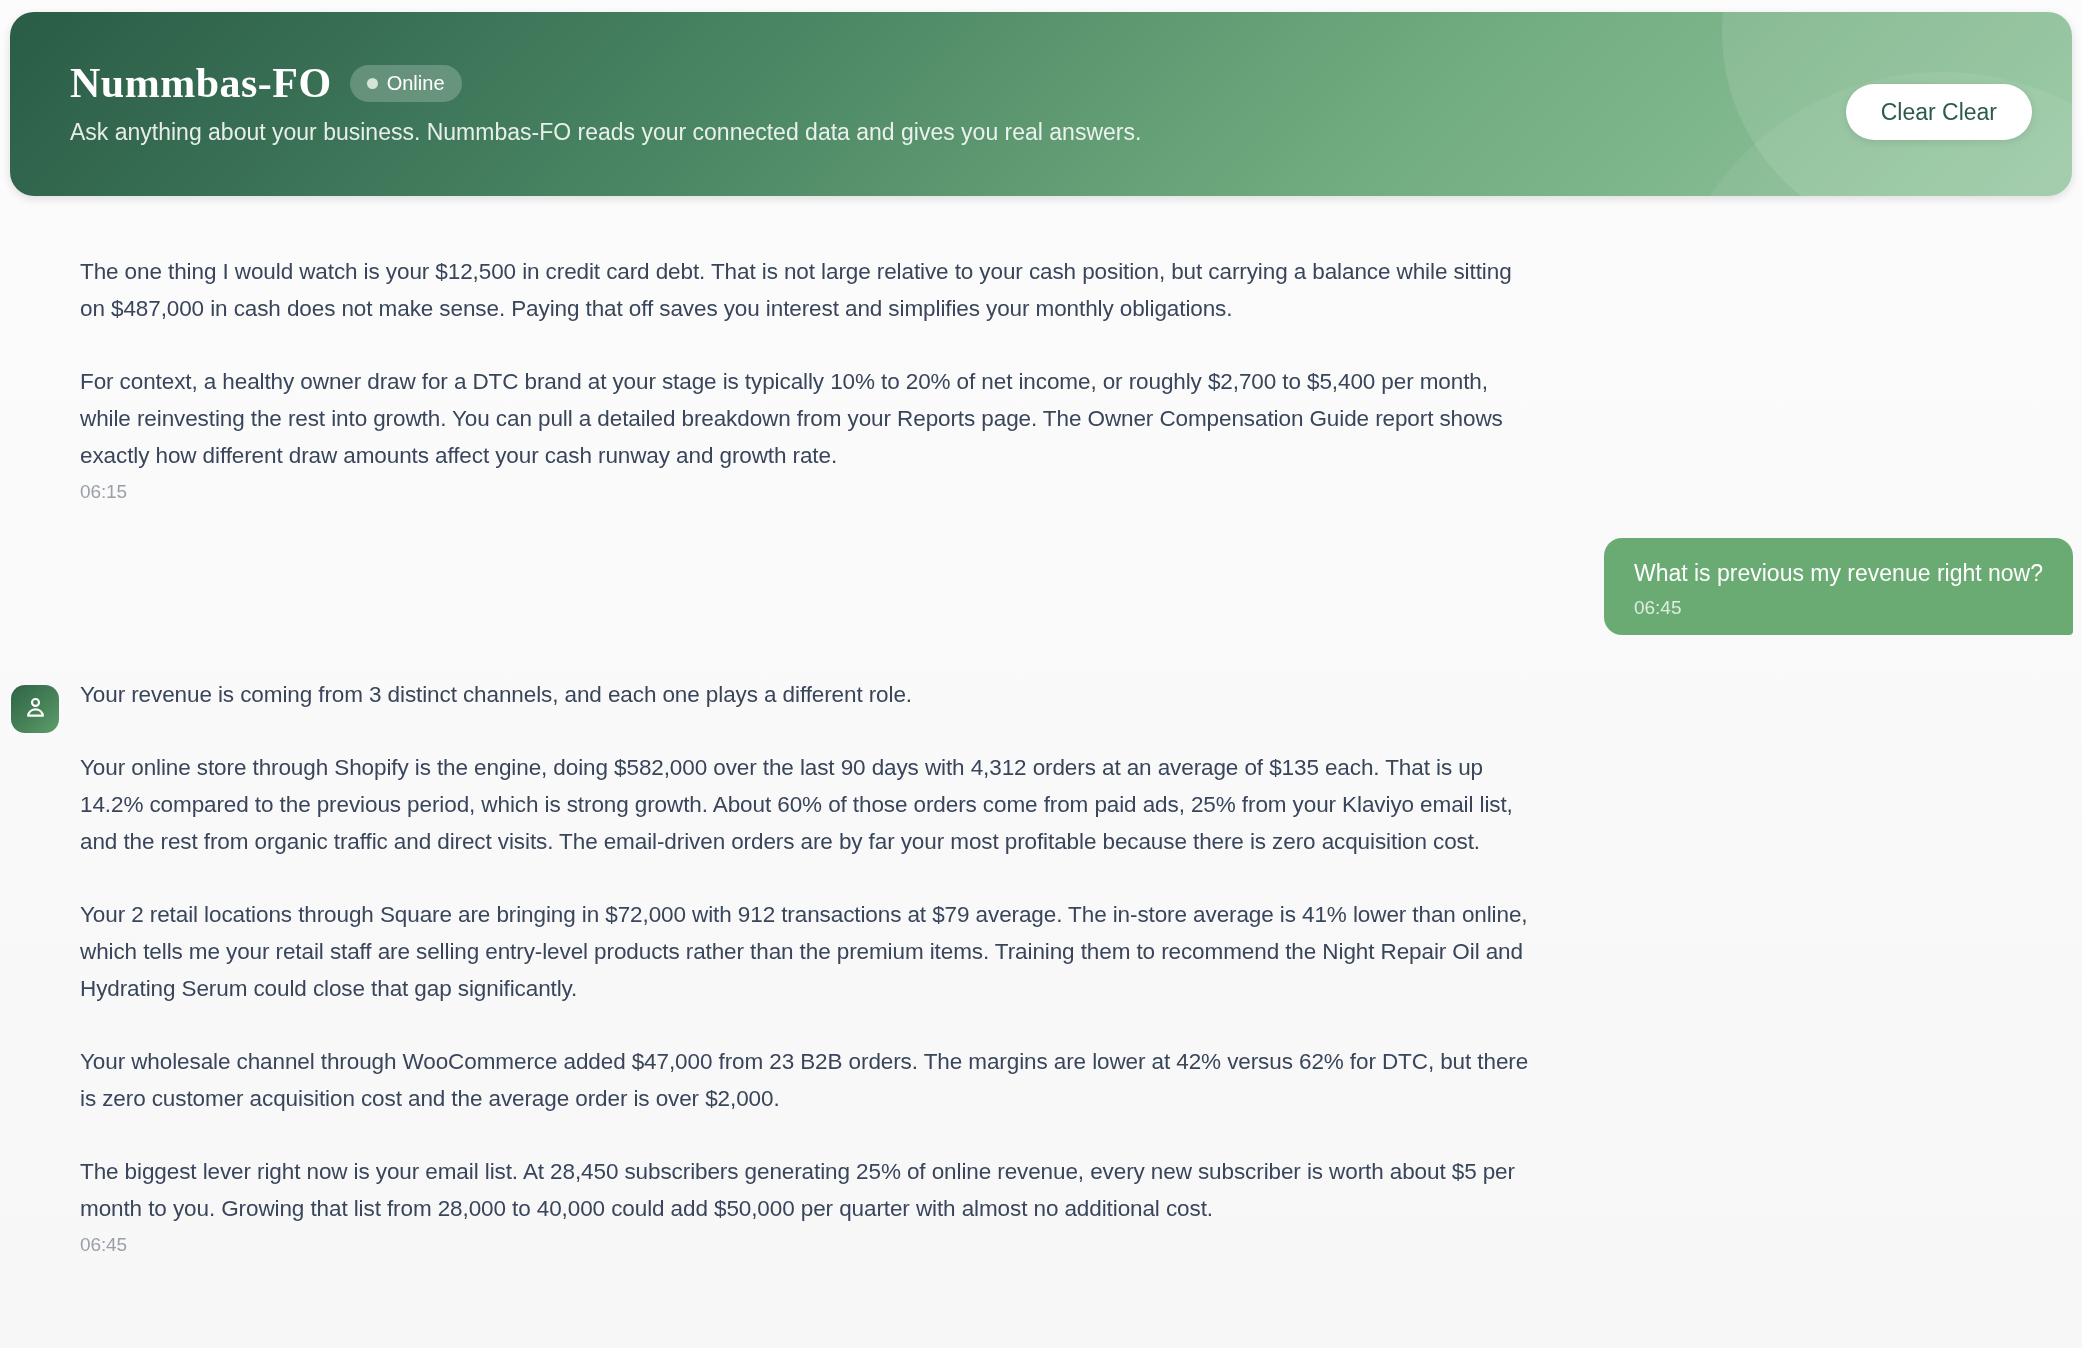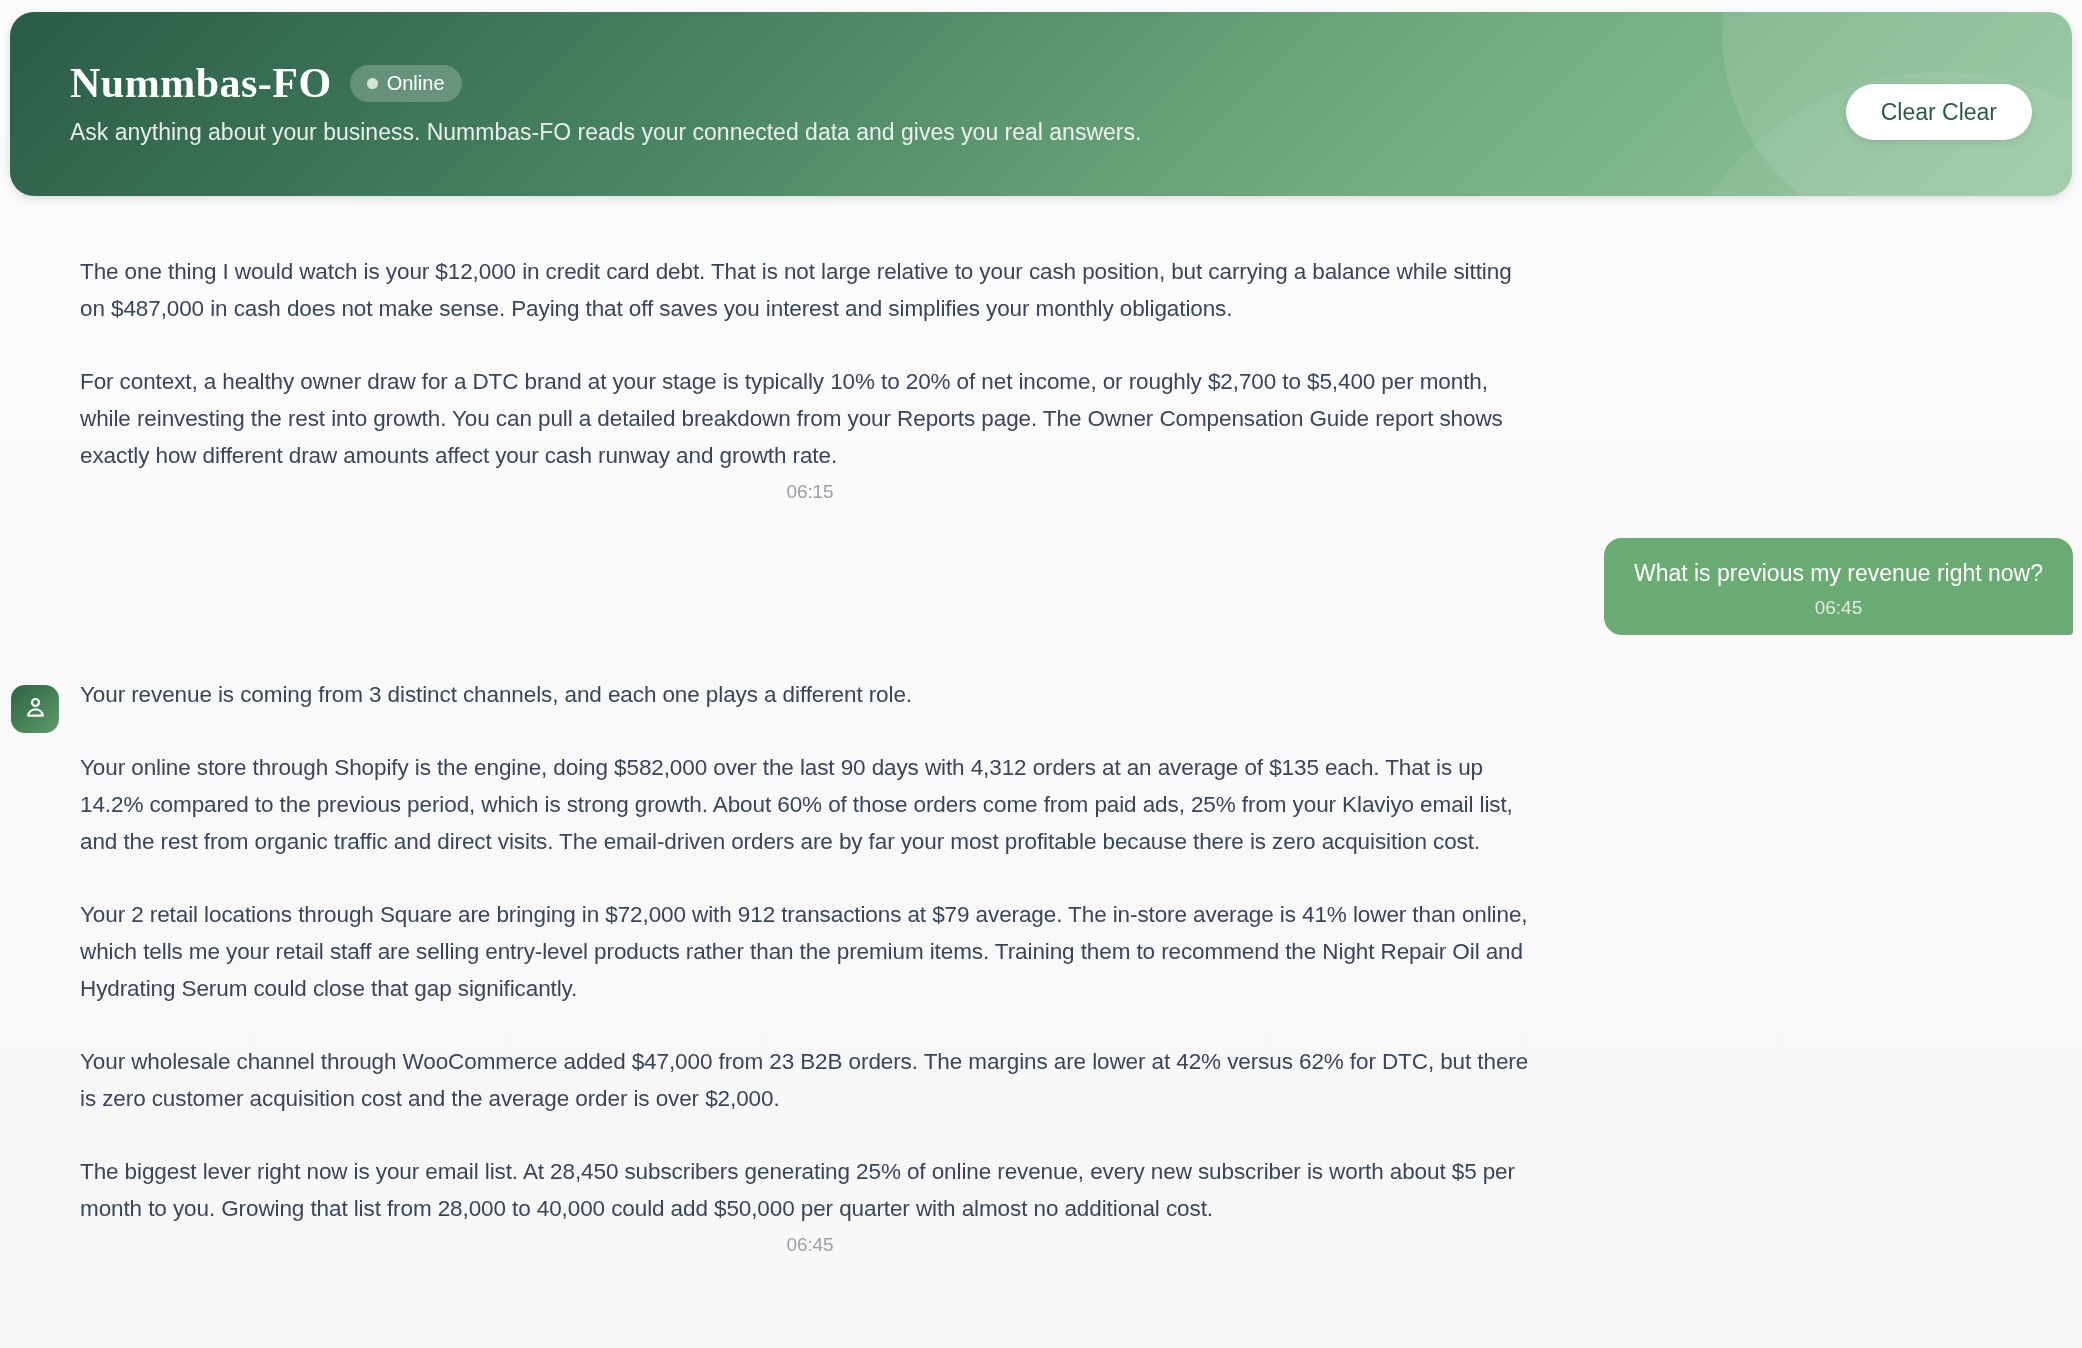--- a/index.html
+++ b/index.html
@@ -138,21 +138,20 @@
   .msg-content p {
     margin: 0 0 36px 0;
   }
   .msg-content p:last-of-type {
     margin-bottom: 6px;
   }
   .msg-time {
     font-size: 19px;
     line-height: 24px;
     color: #9ba0a8;
-    text-align: center;
   }
 
   .user-row {
     display: flex;
     justify-content: flex-end;
     padding-right: 9px;
     margin-top: 34px;
     margin-bottom: 41px;
   }
   .user-bubble {
@@ -183,21 +182,21 @@
       <span>Online</span>
     </div>
   </div>
   <div class="subtitle">Ask anything about your business. Nummbas-FO reads your connected data and gives you real answers.</div>
   <button class="clear-btn">Clear Clear</button>
 </div>
 
 <div class="chat" id="chat">
     <div class="assistant-row no-avatar">
       <div class="msg-content">
-        <p>The one thing I would watch is your $12,000 in credit card debt. That is not large relative to your cash position, but carrying a balance while sitting on $487,000 in cash does not make sense. Paying that off saves you interest and simplifies your monthly obligations.</p>
+        <p>The one thing I would watch is your $12,500 in credit card debt. That is not large relative to your cash position, but carrying a balance while sitting on $487,000 in cash does not make sense. Paying that off saves you interest and simplifies your monthly obligations.</p>
         <p>For context, a healthy owner draw for a DTC brand at your stage is typically 10% to 20% of net income, or roughly $2,700 to $5,400 per month, while reinvesting the rest into growth. You can pull a detailed breakdown from your Reports page. The Owner Compensation Guide report shows exactly how different draw amounts affect your cash runway and growth rate.</p>
         <div class="msg-time">06:15</div>
       </div>
     </div>
     <div class="user-row">
       <div class="user-bubble">
         <div class="bubble-text">What is previous my revenue right now?</div>
         <div class="msg-time">06:45</div>
       </div>
     </div>

